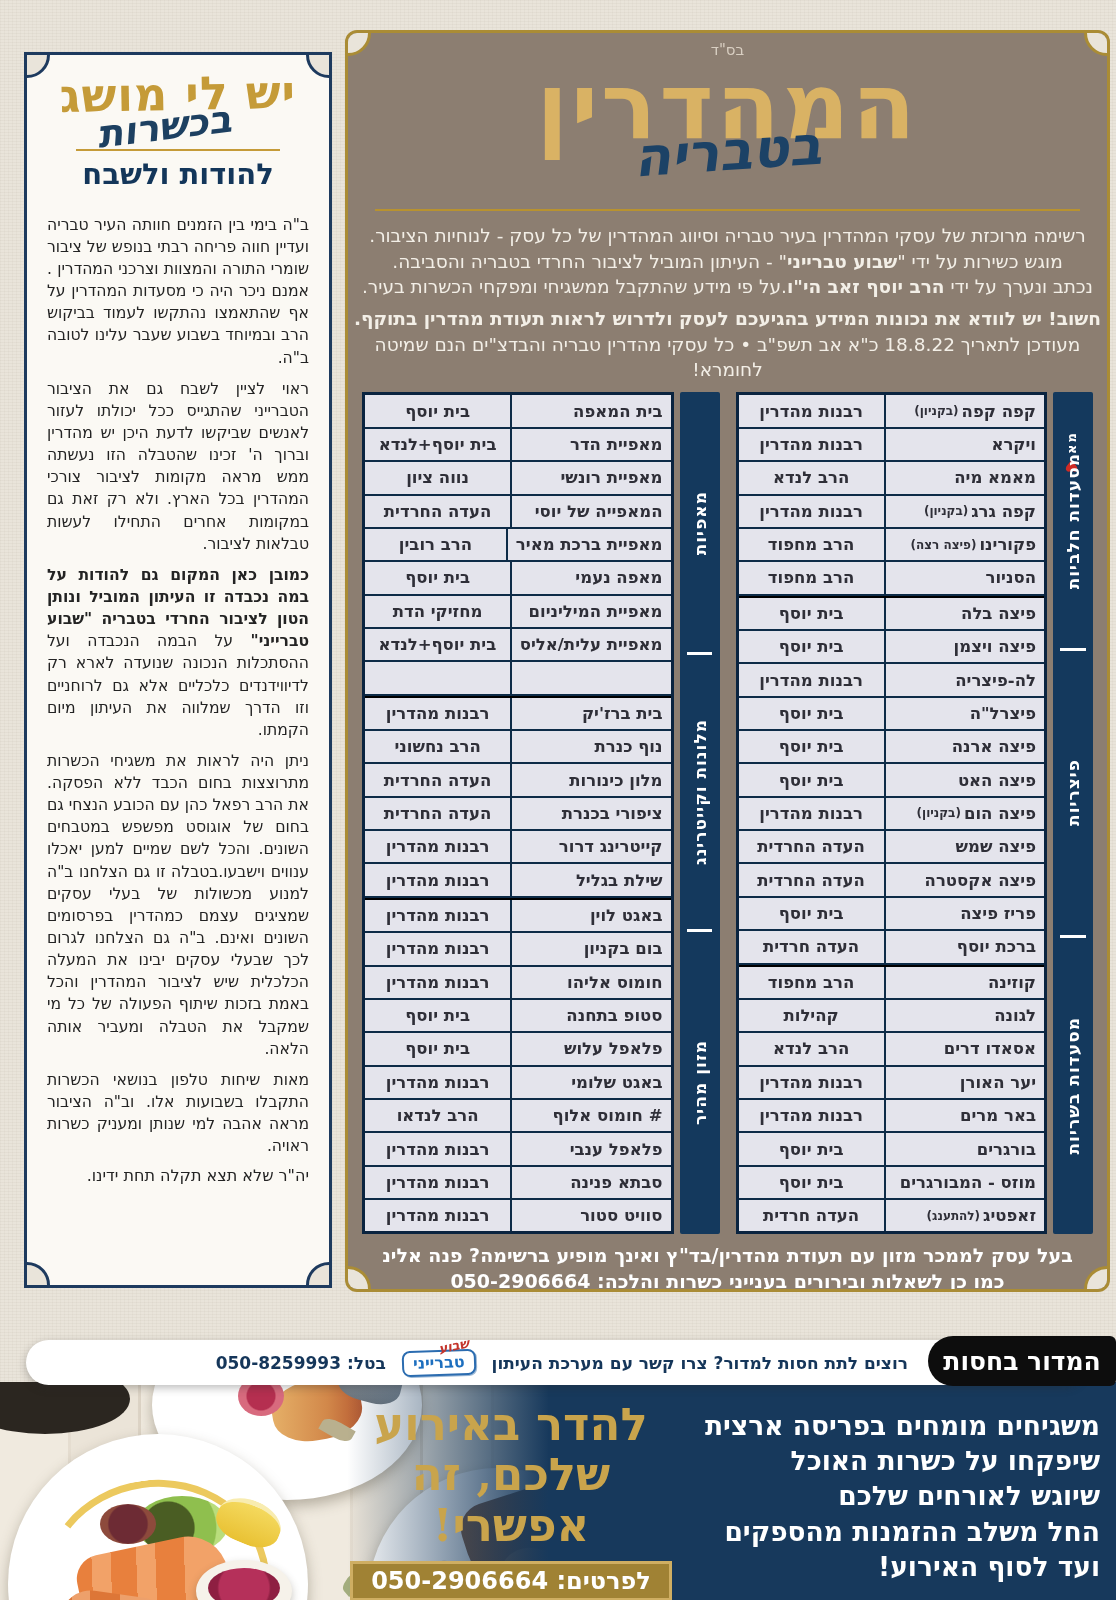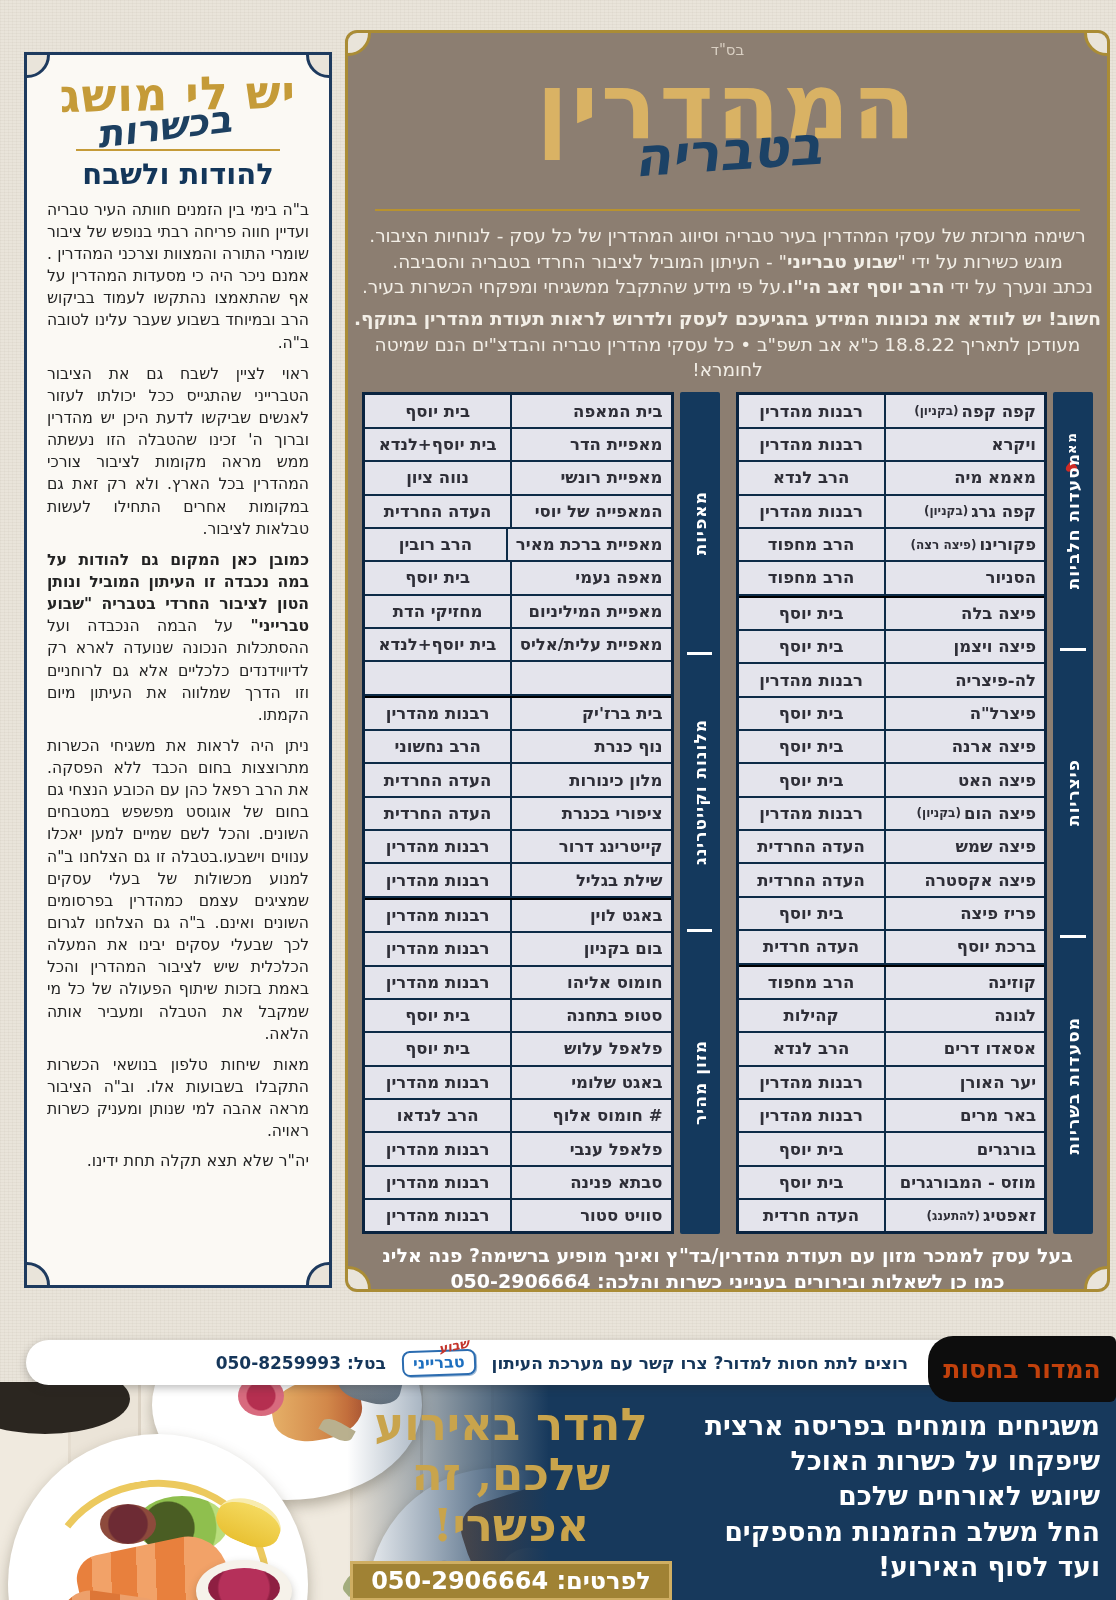--- a/index.html
+++ b/index.html
@@ -17,21 +17,21 @@
      padding:18px 20px 10px; }
   .notch { position:absolute; width:46px; height:46px; border-radius:50%; background:#e9e4da; }
   .article-card .notch { border:3.5px solid #1d3a5e; }
   .n-tl{ top:-23px; left:-23px; } .n-tr{ top:-23px; right:-23px; }
   .n-bl{ bottom:-23px; left:-23px; } .n-br{ bottom:-23px; right:-23px; }
   .art-title-gold { text-align:center; font-size:46px; font-weight:800; color:#c59b38;
      line-height:.95; letter-spacing:1px; transform:rotate(-1deg); }
   .art-title-script { text-align:center; font-size:38px; font-weight:800; font-style:italic;
      color:#1d4061; margin-top:-14px; transform:rotate(-7deg) translateX(-14px); }
   .art-rule { width:78%; margin:2px auto 6px; border-top:2px solid #c59b38; }
-  .art-heading { text-align:center; font-size:29px; font-weight:800; color:#13365a; margin-bottom:8px; }
+  .art-heading { text-align:center; font-size:29px; font-weight:800; color:#13365a; margin-bottom:23px; }
   .art-body p { font-size:15.6px; line-height:1.42; text-align:justify; color:#232323; margin-bottom:9px; }
   .art-body .b { font-weight:800; }
   .art-closing { font-size:16px; color:#232323; }
 
   
   .main-panel { position:absolute; right:6px; top:30px; width:765px; height:1262px;
      background:#8c7e71; border:3px solid #aa8c35; border-radius:12px; overflow:hidden; }
   .main-panel .notch { border:3px solid #aa8c35; background:#e9e4da; }
   .bsd { position:absolute; top:8px; left:0; right:0; text-align:center; color:#d9cfc2; font-size:15px; }
   .main-title { margin-top:30px; text-align:center; font-size:92px; font-weight:800; color:#d9b264;
@@ -119,22 +119,22 @@
 
   .sponsor-strip { position:absolute; left:26px; top:1340px; width:1060px; height:45px; background:#ffffff;
      border-radius:26px; box-shadow:0 3px 8px rgba(40,40,40,.3); display:flex; align-items:center;
      gap:16px; padding:0 178px 0 20px; z-index:4; }
   .strip-text, .strip-phone { color:#15365a; font-weight:700; font-size:17px; white-space:nowrap; }
   .logo-badge { position:relative; background:#fff; border:2px solid #2b6cb0; border-radius:8px;
      padding:1px 9px 2px; color:#1d6fbf; font-weight:800; font-size:16px; transform:rotate(-2deg);
      box-shadow:1px 1px 0 #9db9d6; white-space:nowrap; }
   .logo-top { position:absolute; top:-13px; right:4px; color:#c4342b; font-size:13px; font-weight:800;
      font-style:italic; transform:rotate(-10deg); }
-  .sponsor-badge { position:absolute; right:0; top:1336px; width:188px; height:66px; background:#0d0d0d;
-     border-radius:25px 6px 6px 25px; color:#c2410c; display:flex; align-items:center; justify-content:center;
+  .sponsor-badge { position:absolute; right:0; top:1336px; width:188px; height:50px; background:#0d0d0d;
+     border-radius:25px 6px 6px 25px; color:#ffffff; display:flex; align-items:center; justify-content:center;
      font-size:25px; font-weight:800; z-index:5; }
 
   .ad-lines { position:absolute; right:16px; top:1408px; width:545px; color:#ffffff;
      font-weight:800; font-size:26.5px; line-height:1.33; z-index:3; }
   .ad-headline { position:absolute; left:348px; top:1400px; width:326px; text-align:center; z-index:3; }
   .ad-h1, .ad-h2 { color:#c9a44c; font-weight:800; font-size:45px; line-height:1.12;
      font-family:"DejaVu Serif","DejaVu Sans",serif; }
   .ad-phone { display:inline-block; margin-top:10px; background:#a08234; border:3px solid #cfae62;
      color:#fff; font-weight:800; font-size:24px; padding:3px 18px; }
 </style>

